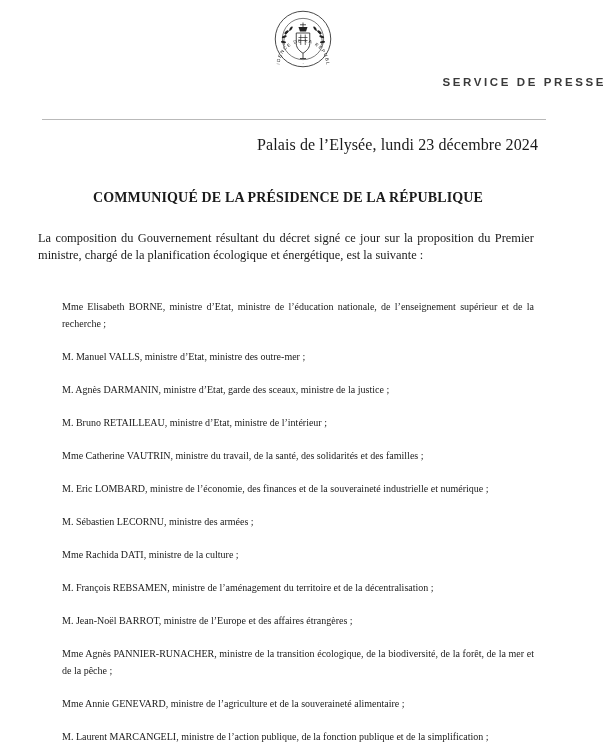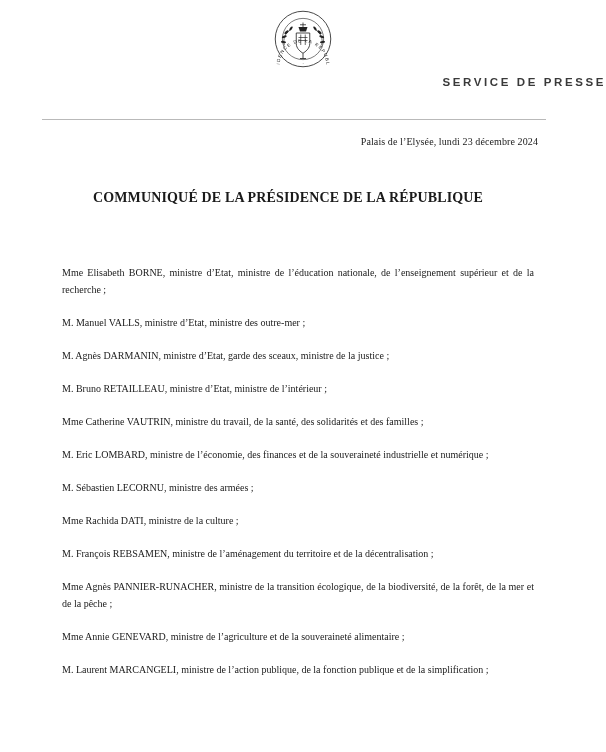--- a/index.html
+++ b/index.html
@@ -54,21 +54,21 @@
     background: #b9b9b9;
   }
 
   
   .dateline {
     position: absolute;
     left: 38px;
     right: 68px;
     top: 136px;
     text-align: right;
-    font-size: 10px;
+    font-size: 16px;
     letter-spacing: 0.1px;
   }
 
   
   .doc-title {
     position: absolute;
     left: 38px;
     right: 68px;
     top: 190px;
     text-align: center;
@@ -170,31 +170,33 @@
     <div class="service-de-presse">SERVICE DE PRESSE</div>
   </div>
 
   <div class="rule"></div>
 
   <div class="dateline">Palais de l’Elysée, lundi 23 décembre 2024</div>
 
   <div class="doc-title">COMMUNIQUÉ DE LA PRÉSIDENCE DE LA RÉPUBLIQUE</div>
 
   <div class="body-wrap">
+    <p class="intro">La composition du Gouvernement résultant du décret signé ce jour sur la proposition du Premier ministre, chargé de la planification écologique et énergétique, est la suivante :</p>
 
     <ul class="ministers">
       <li>Mme Elisabeth BORNE, ministre d’Etat, ministre de l’éducation nationale, de l’enseignement supérieur et de la recherche ;</li>
       <li>M. Manuel VALLS, ministre d’Etat, ministre des outre-mer ;</li>
       <li>M. Agnès DARMANIN, ministre d’Etat, garde des sceaux, ministre de la justice ;</li>
       <li>M. Bruno RETAILLEAU, ministre d’Etat, ministre de l’intérieur ;</li>
       <li>Mme Catherine VAUTRIN, ministre du travail, de la santé, des solidarités et des familles ;</li>
       <li>M. Eric LOMBARD, ministre de l’économie, des finances et de la souveraineté industrielle et numérique ;</li>
       <li>M. Sébastien LECORNU, ministre des armées ;</li>
       <li>Mme Rachida DATI, ministre de la culture ;</li>
       <li>M. François REBSAMEN, ministre de l’aménagement du territoire et de la décentralisation ;</li>
+      <li>M. Jean-Noël BARROT, ministre de l’Europe et des affaires étrangères ;</li>
       <li>Mme Agnès PANNIER-RUNACHER, ministre de la transition écologique, de la biodiversité, de la forêt, de la mer et de la pêche ;</li>
       <li>Mme Annie GENEVARD, ministre de l’agriculture et de la souveraineté alimentaire ;</li>
       <li>M. Laurent MARCANGELI, ministre de l’action publique, de la fonction publique et de la simplification ;</li>
 
     </ul>
   </div>
 
 </div>
 
 </body></html>

